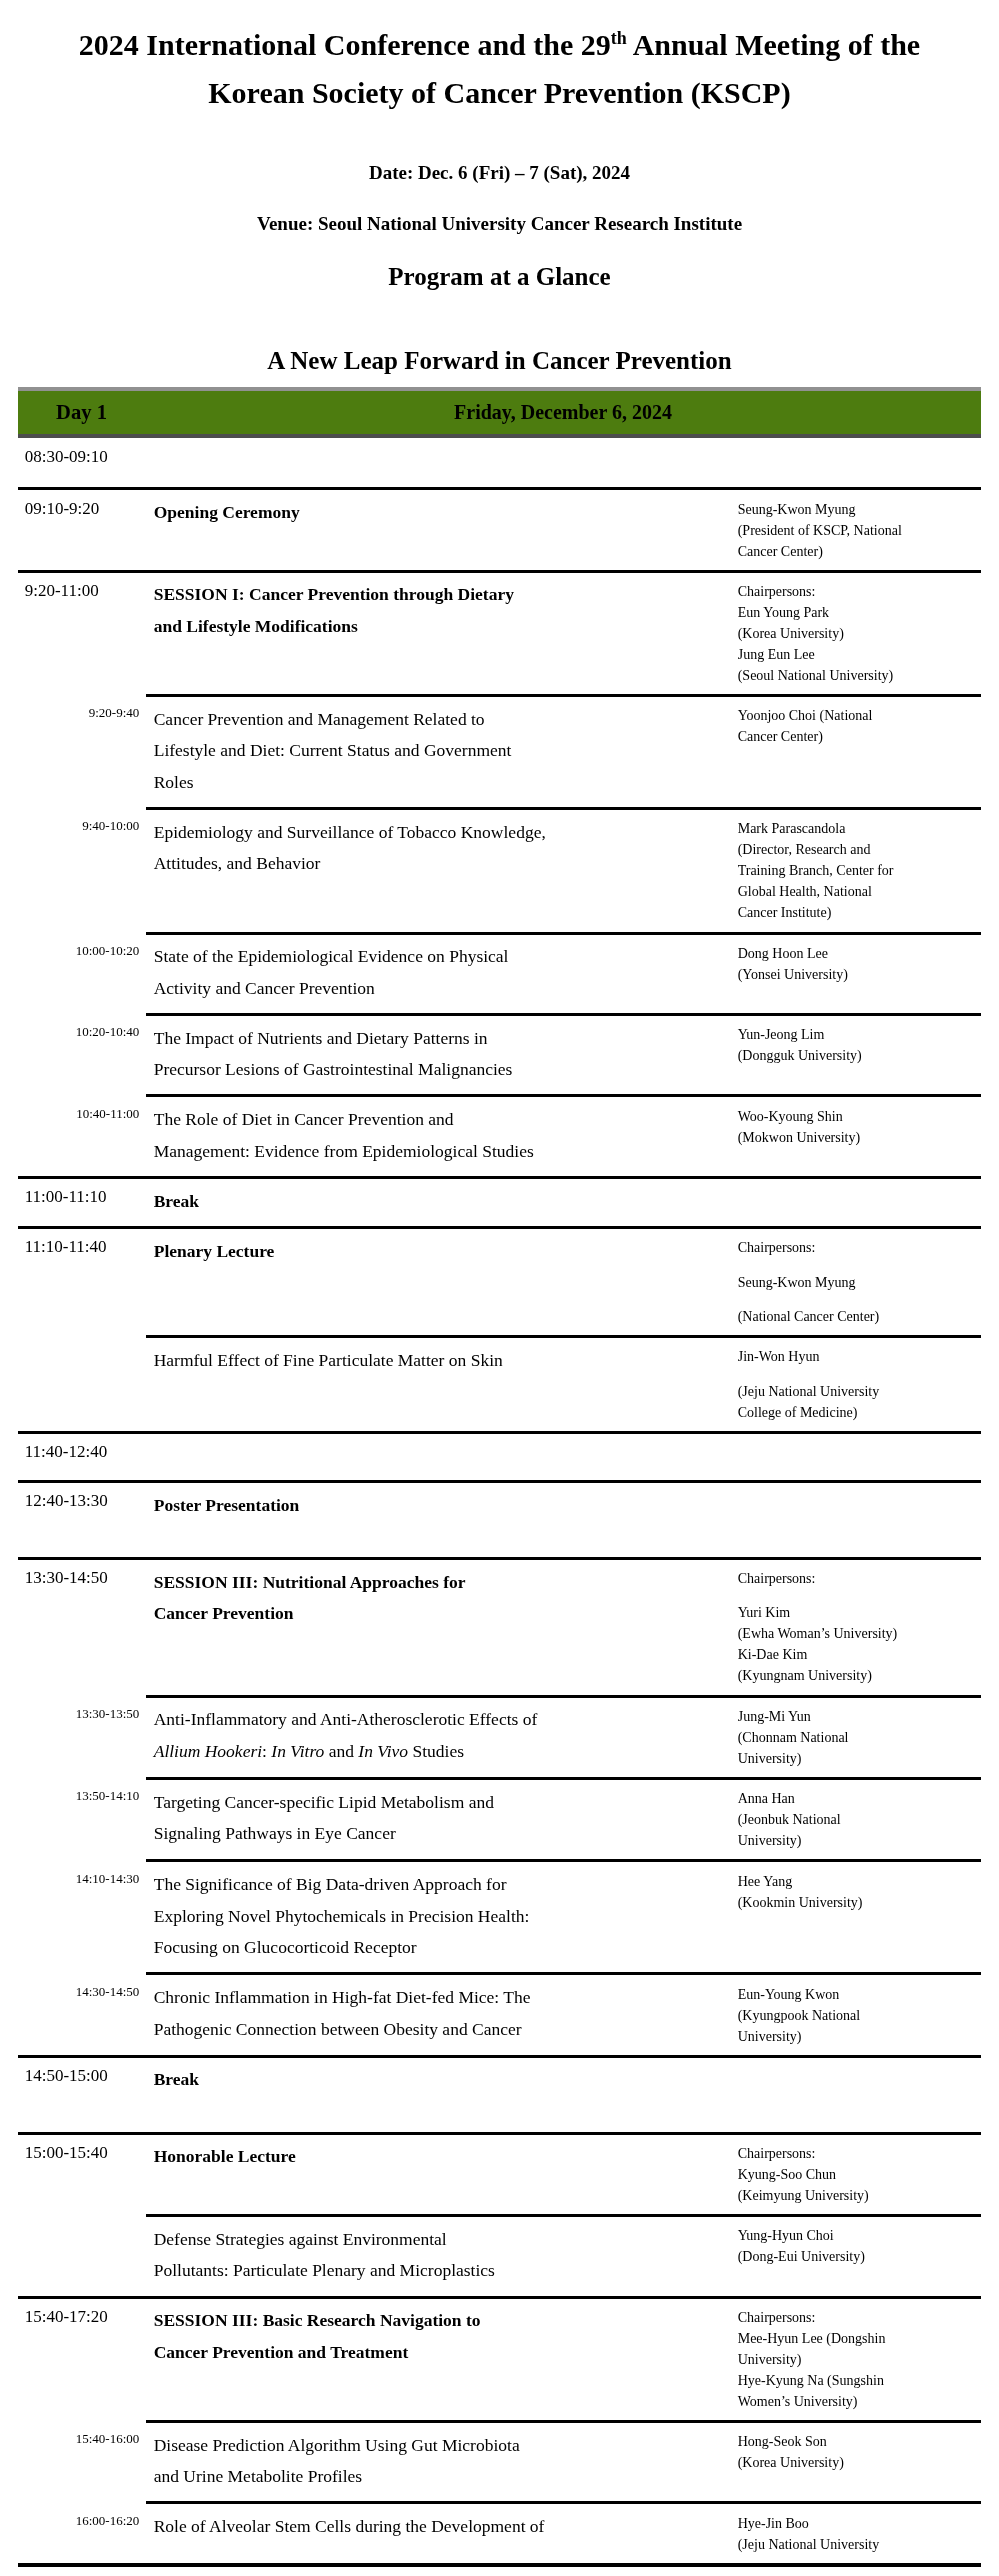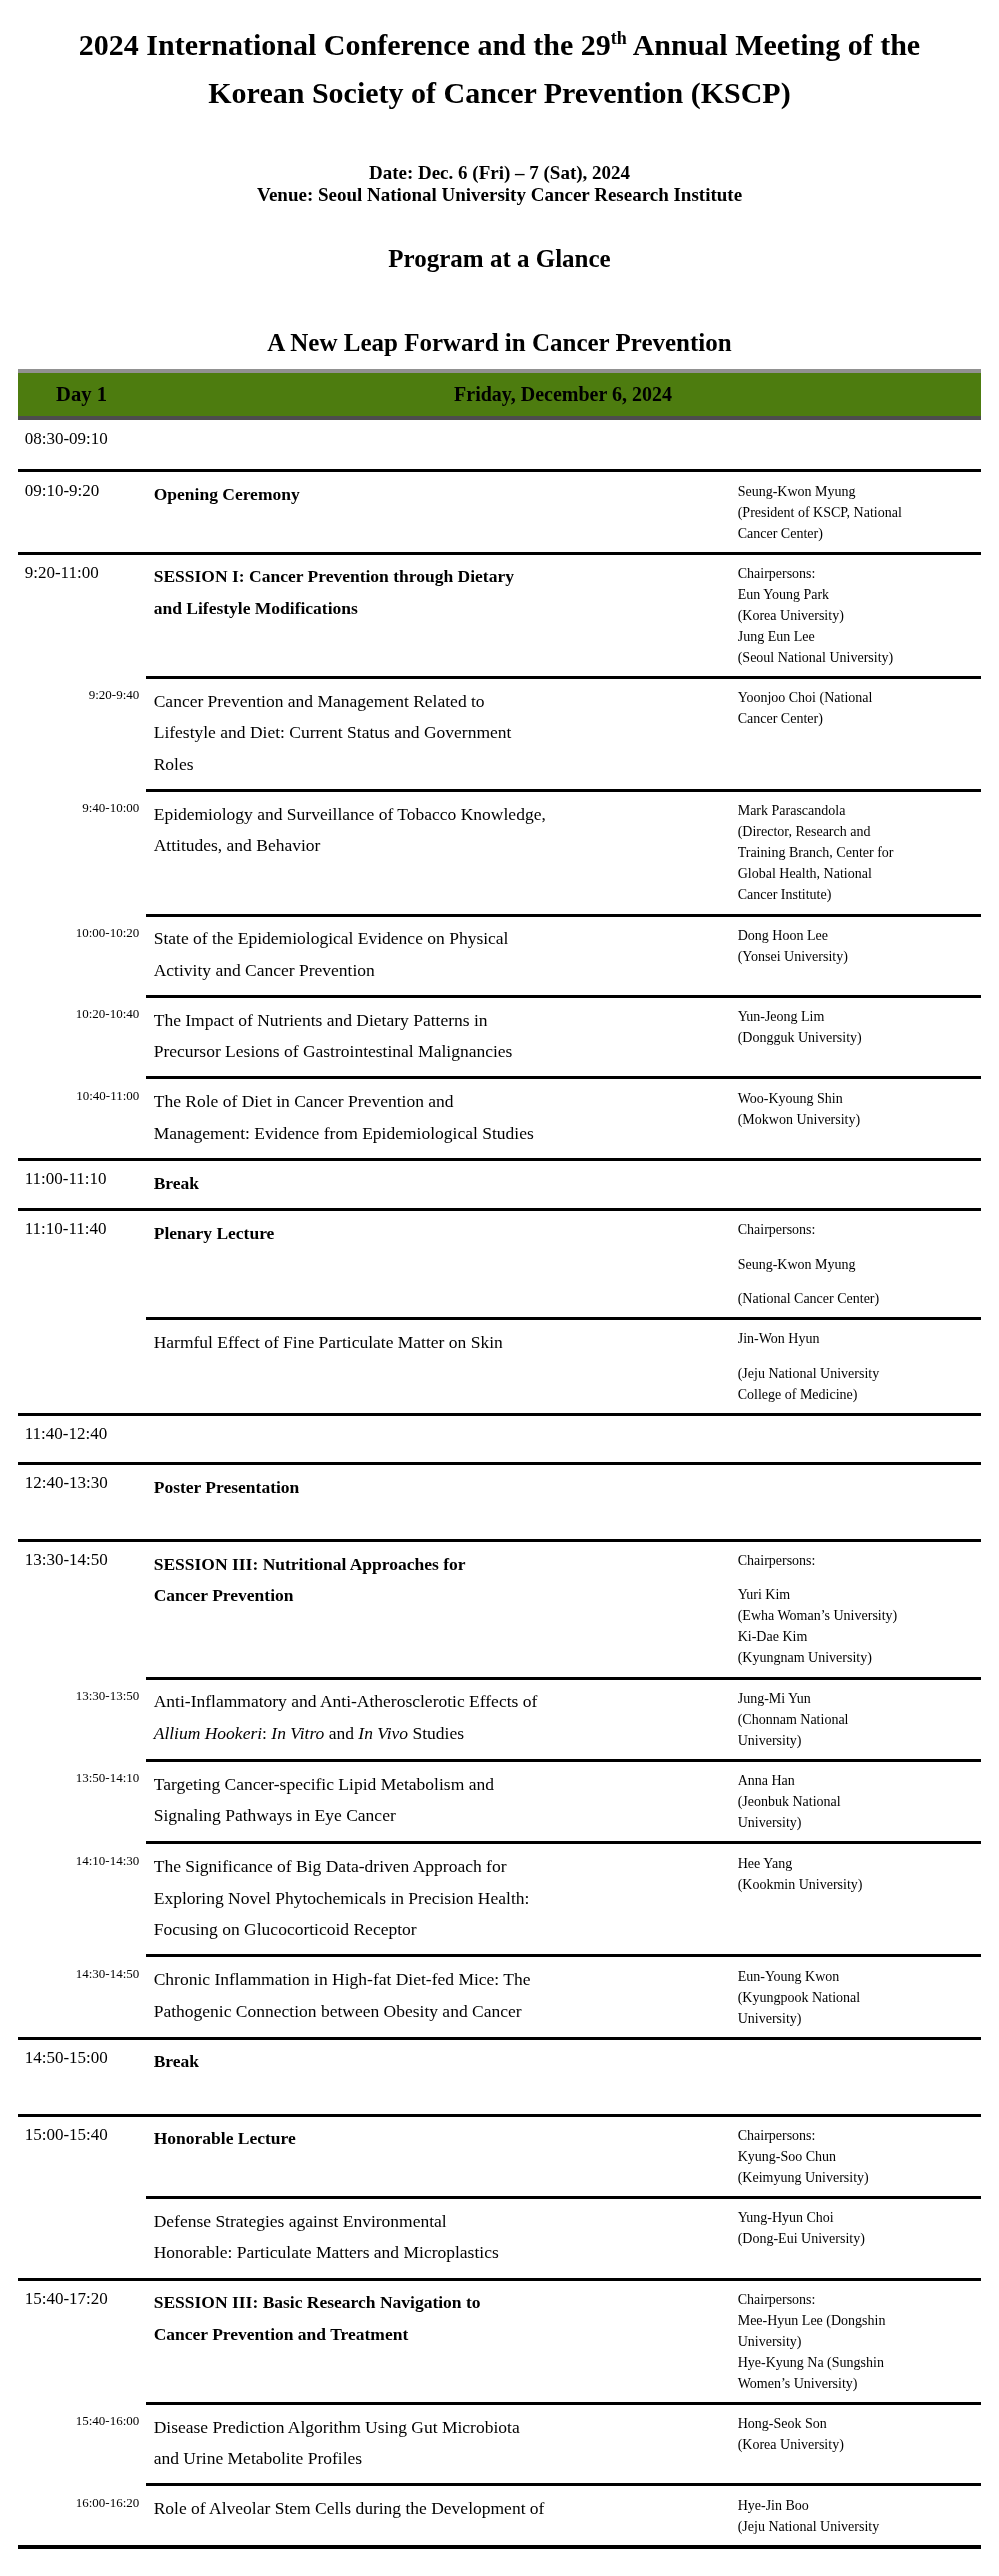--- a/index.html
+++ b/index.html
@@ -4,22 +4,22 @@
 <style>
   html,body{margin:0;padding:0;}
   body{
     width:999px;height:3648px;overflow:hidden;background:#ffffff;color:#000;
     font-family:"Liberation Serif","DejaVu Serif",serif;
   }
   .hdr{text-align:center;padding-top:21px;}
   .hdr h1{font-size:30px;line-height:1.6;font-weight:bold;margin:0 67px;}
   .hdr h1 sup{font-size:60%;vertical-align:super;}
   .meta1{margin-top:45px;font-size:19px;font-weight:bold;}
-  .meta2{font-size:19px;font-weight:bold;}
-  .prog{margin-top:39px;font-size:25px;font-weight:bold;}
+  .meta2{margin-top:29px;font-size:19px;font-weight:bold;}
+  .prog{margin-top:28px;font-size:25px;font-weight:bold;}
   .theme{margin-top:56px;font-size:25px;font-weight:bold;text-align:center;}
 
   .sched{margin:12.4px 18.5px 0 17.5px;border-bottom:4.1px solid #000;}
   .band{display:flex;align-items:center;background:#4d7c0f;
         border-top:4.1px solid #919191;border-bottom:4.1px solid #4d4d4d;min-height:43px;}
   .band-day{flex:0 0 128px;text-align:center;font-weight:bold;font-size:20.6px;}
   .band-date{flex:1;text-align:center;font-weight:bold;font-size:20px;}
 
   .row{display:flex;align-items:stretch;box-sizing:border-box;}
   .row.sep-full{border-top:3.6px solid #000;}
@@ -293,21 +293,21 @@
             <div class="sl">Kyung-Soo Chun</div>
             <div class="sl">(Keimyung University)</div>
           </div>
         </div>
       </div>
       <div class="row sep-part">
         <div class="rtime sub"></div>
         <div class="rbody">
           <div class="rtitle">
             <div class="tl">Defense Strategies against Environmental</div>
-            <div class="tl">Honorable: Particulate Matters and Microplastics</div>
+            <div class="tl">Pollutants: Particulate Plenary and Microplastics</div>
           </div>
           <div class="rspk">
             <div class="sl">Yung-Hyun Choi</div>
             <div class="sl">(Dong-Eui University)</div>
           </div>
         </div>
       </div>
       <div class="row sep-full">
         <div class="rtime">15:40-17:20</div>
         <div class="rbody">

